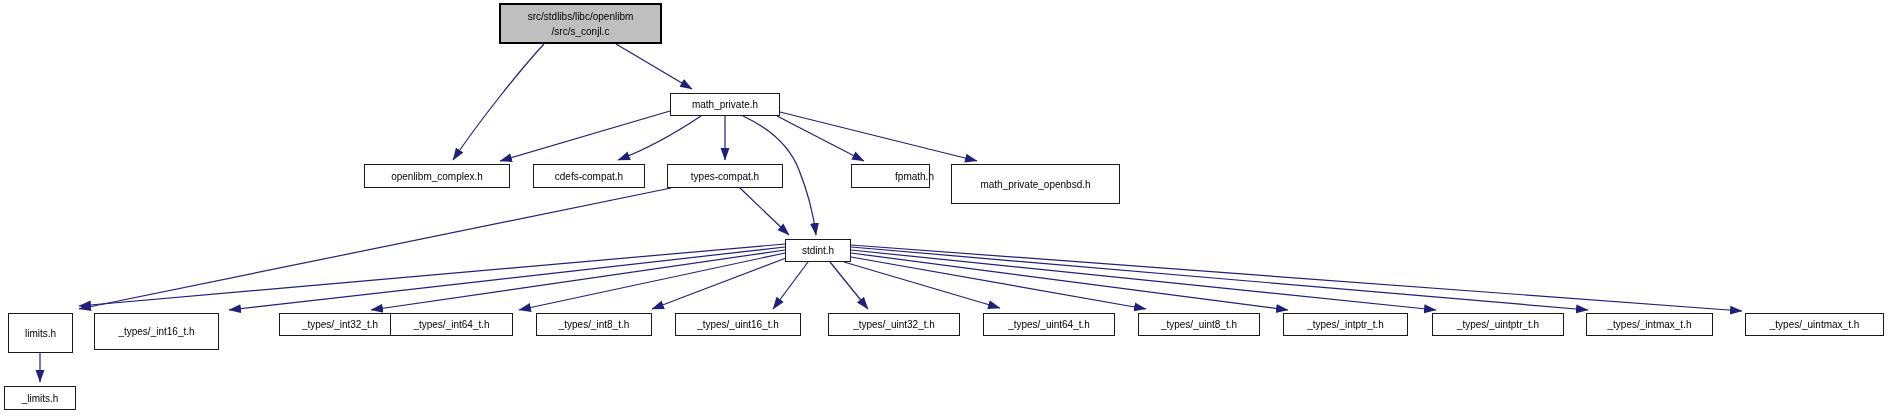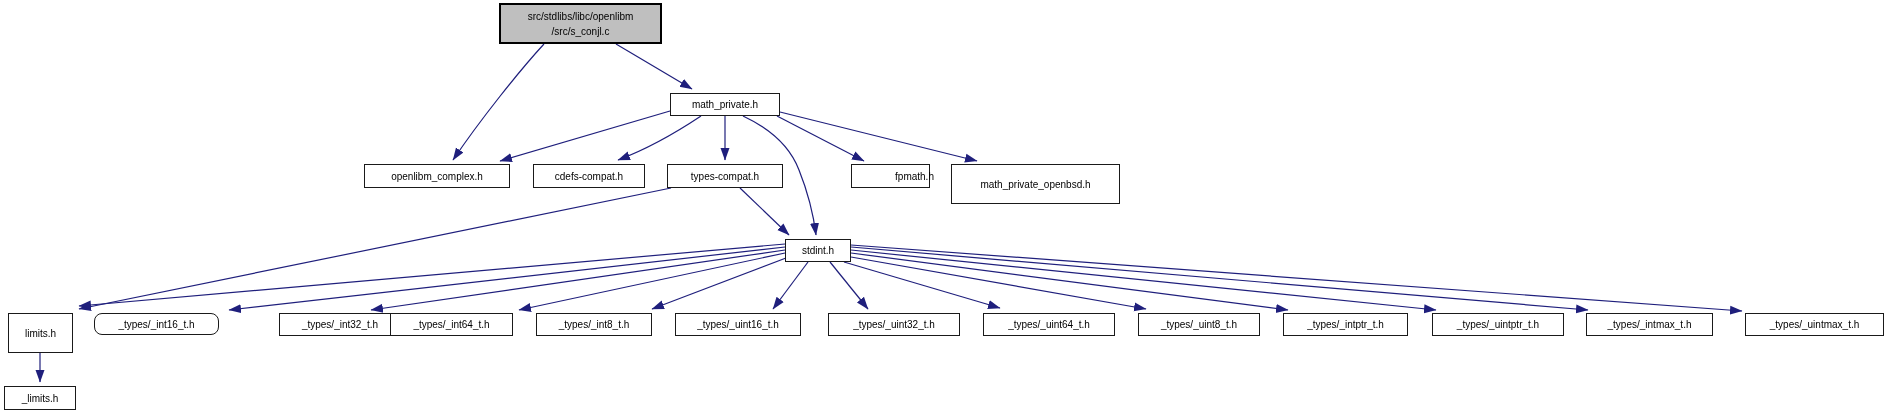--- a/index.html
+++ b/index.html
@@ -79,21 +79,21 @@
       <div class="node root" style="left: 499px; top: 3px; width: 163px; height: 41px;">src/stdlibs/libc/openlibm
 /src/s_conjl.c</div>
       <div class="node" style="left: 670px; top: 93px; width: 110px; height: 23px;">math_private.h</div>
       <div class="node" style="left: 364px; top: 164px; width: 146px; height: 24px;">openlibm_complex.h</div>
       <div class="node" style="left: 533px; top: 164px; width: 112px; height: 24px;">cdefs-compat.h</div>
       <div class="node" style="left: 667px; top: 164px; width: 116px; height: 24px;">types-compat.h</div>
       <div class="node" style="left: 851px; top: 164px; width: 79px; height: 24px; padding-left: 48px;">fpmath.h</div>
       <div class="node" style="left: 951px; top: 164px; width: 169px; height: 40px;">math_private_openbsd.h</div>
       <div class="node" style="left: 785px; top: 239px; width: 66px; height: 23px;">stdint.h</div>
       <div class="node" style="left: 8px; top: 313px; width: 65px; height: 40px;">limits.h</div>
-      <div class="node" style="left: 94px; top: 313px; width: 125px; height: 22px; border-radius: 8px;">_types/_int16_t.h</div>
+      <div class="node" style="left: 94px; top: 313px; width: 125px; height: 37px;">_types/_int16_t.h</div>
       <div class="node" style="left: 243px; top: 313px; width: 122px; height: 23px; margin-left: 36px;">_types/_int32_t.h</div>
       <div class="node" style="left: 390px; top: 313px; width: 123px; height: 23px;">_types/_int64_t.h</div>
       <div class="node" style="left: 536px; top: 313px; width: 116px; height: 23px;">_types/_int8_t.h</div>
       <div class="node" style="left: 675px; top: 313px; width: 126px; height: 23px;">_types/_uint16_t.h</div>
       <div class="node" style="left: 828px; top: 313px; width: 132px; height: 23px;">_types/_uint32_t.h</div>
       <div class="node" style="left: 983px; top: 313px; width: 132px; height: 23px;">_types/_uint64_t.h</div>
       <div class="node" style="left: 1138px; top: 313px; width: 122px; height: 23px;">_types/_uint8_t.h</div>
       <div class="node" style="left: 1283px; top: 313px; width: 125px; height: 23px;">_types/_intptr_t.h</div>
       <div class="node" style="left: 1432px; top: 313px; width: 132px; height: 23px;">_types/_uintptr_t.h</div>
       <div class="node" style="left: 1586px; top: 313px; width: 127px; height: 23px;">_types/_intmax_t.h</div>

